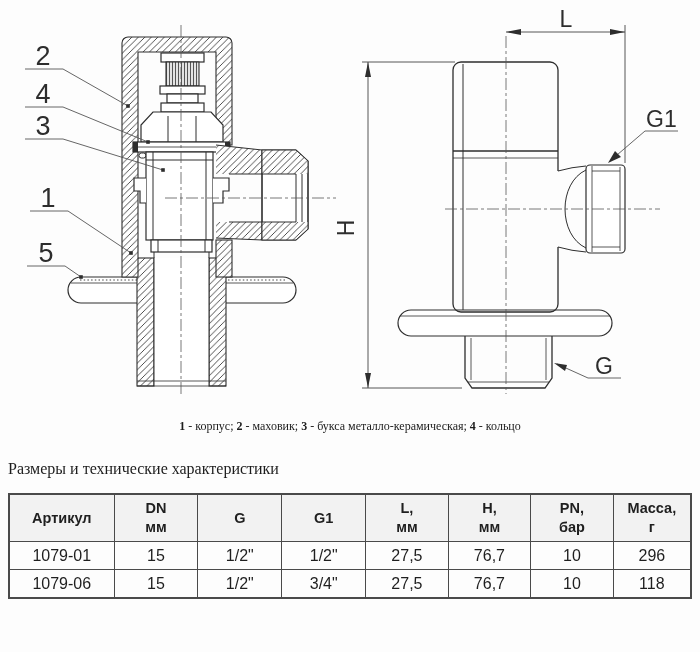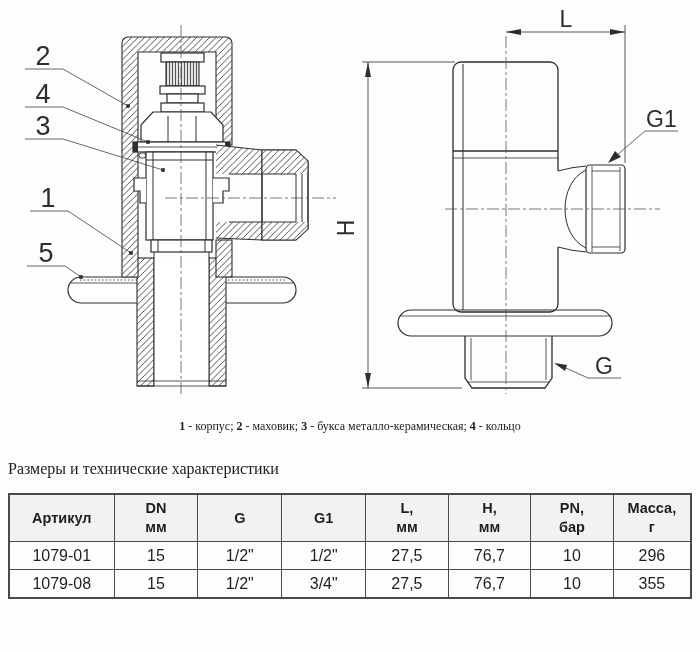--- a/index.html
+++ b/index.html
@@ -238,25 +238,25 @@
           <td>1079-01</td>
           <td>15</td>
           <td>1/2"</td>
           <td>1/2"</td>
           <td>27,5</td>
           <td>76,7</td>
           <td>10</td>
           <td>296</td>
         </tr>
         <tr>
-          <td>1079-08</td>
+          <td>1079-06</td>
           <td>15</td>
           <td>1/2"</td>
           <td>3/4"</td>
           <td>27,5</td>
           <td>76,7</td>
           <td>10</td>
-          <td>355</td>
+          <td>118</td>
         </tr>
       </tbody>
   </table>
 
 </div>
 
 </body></html>

